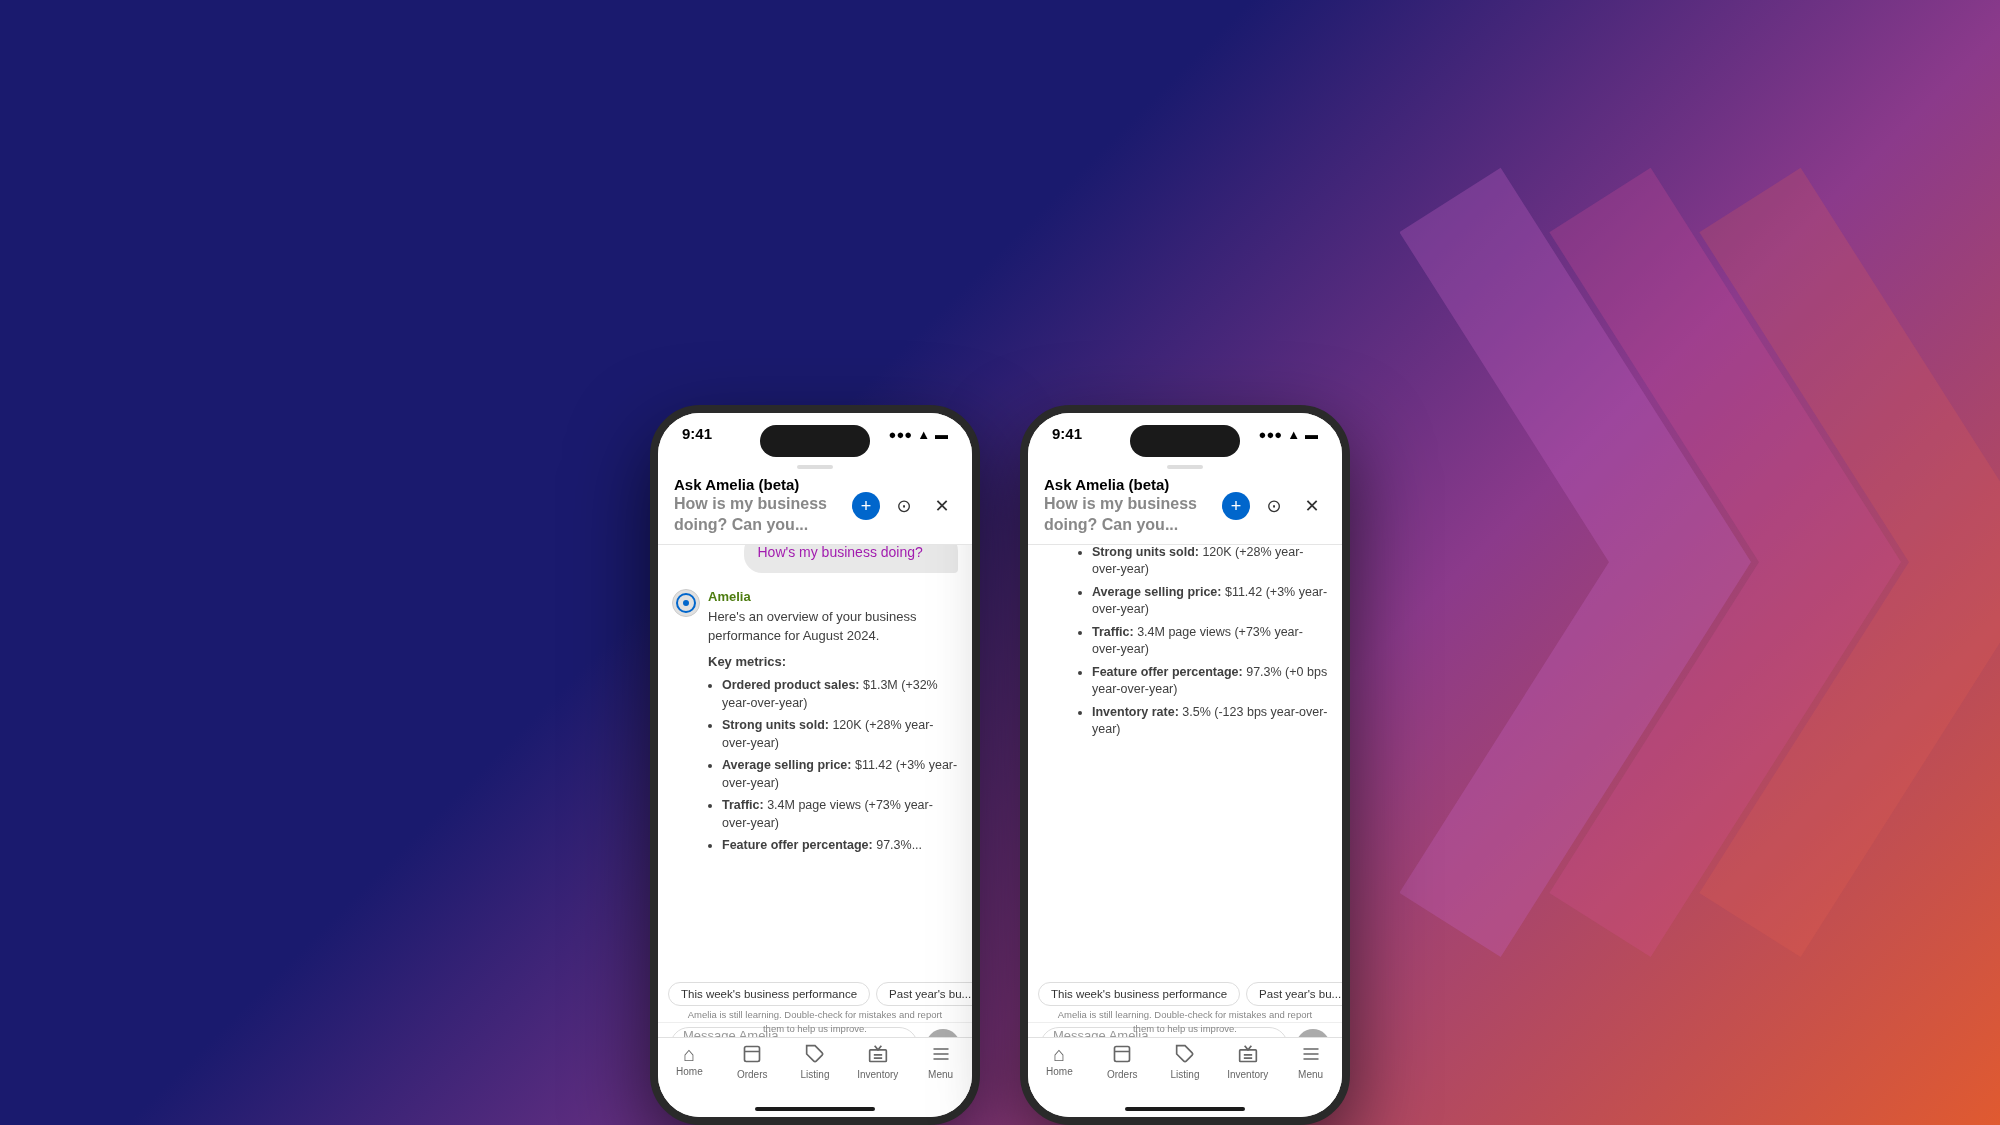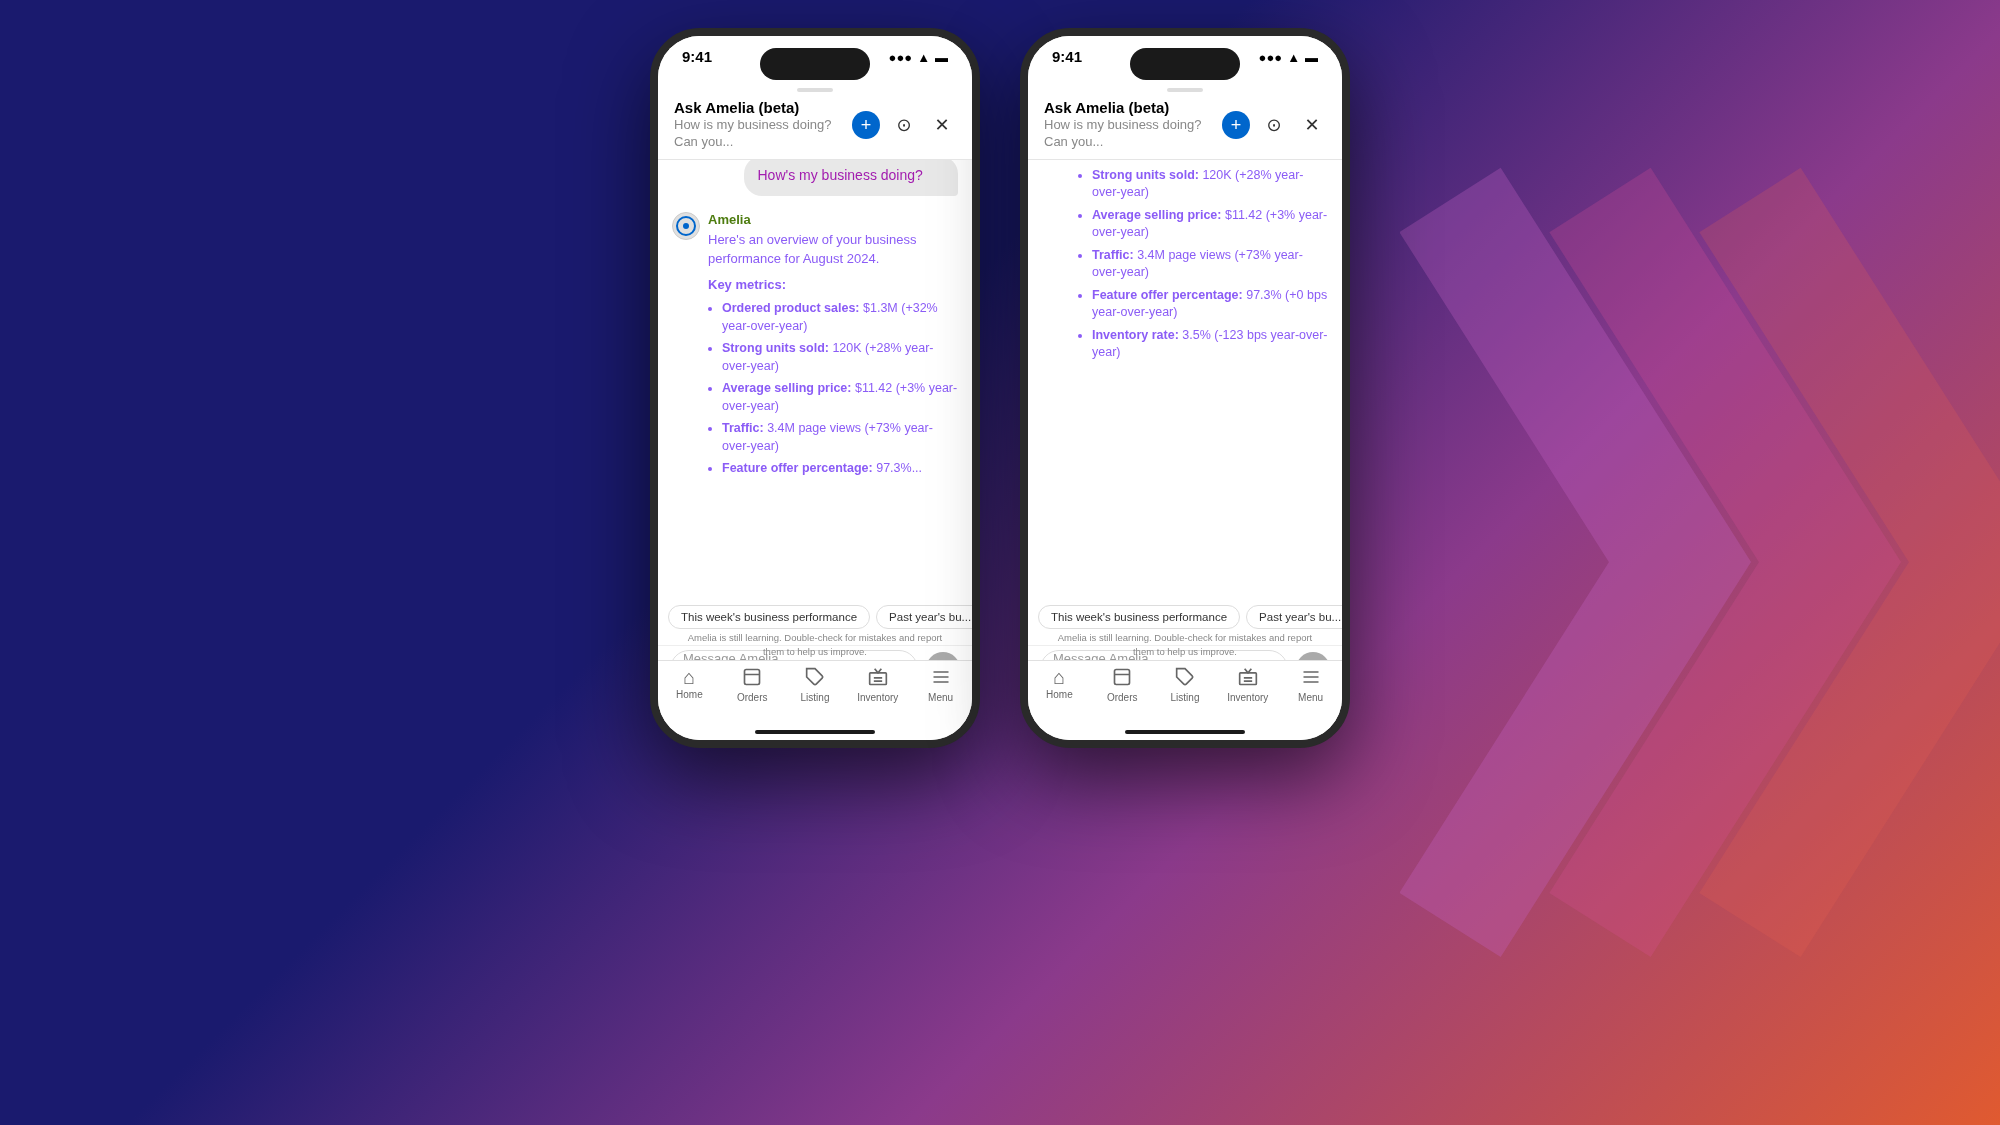--- a/index.html
+++ b/index.html
@@ -31,25 +31,24 @@
       align-items: center;
       justify-content: flex-end;
       z-index: 1;
     }
 
     
     .phones-container {
       position: absolute;
       inset: 0;
       display: flex;
-      align-items: flex-start;
+      align-items: flex-end;
       justify-content: center;
       gap: 40px;
       z-index: 2;
-      margin-top: 28px;
     }
 
     
     .phone {
       width: 330px;
       height: 720px;
       background: #f2f2f2;
       border-radius: 50px;
       border: 8px solid #2a2a2a;
       position: relative;
@@ -134,23 +133,24 @@
     .header-title-block { flex: 1; }
 
     .header-title {
       font-size: 15px;
       font-weight: 600;
       color: #000;
       line-height: 1.2;
     }
 
     .header-subtitle {
-      font-size: 13px;
+      font-size: 16px;
       color: #888;
       line-height: 1.3;
+      font-weight: bold;
     }
 
     .header-actions {
       display: flex;
       align-items: center;
       gap: 10px;
     }
 
     .header-btn-plus {
       width: 28px;
@@ -246,21 +246,21 @@
 
     .amelia-name {
       font-size: 13px;
       font-weight: 700;
       color: #4d7c0f;
       margin-bottom: 3px;
     }
 
     .amelia-text {
       font-size: 13px;
-      color: #8b5cf6;
+      color: #404040;
       line-height: 1.5;
     }
 
     .amelia-text p { margin-bottom: 6px; }
 
     .amelia-text ul {
       padding-left: 14px;
       margin-bottom: 6px;
     }
 

